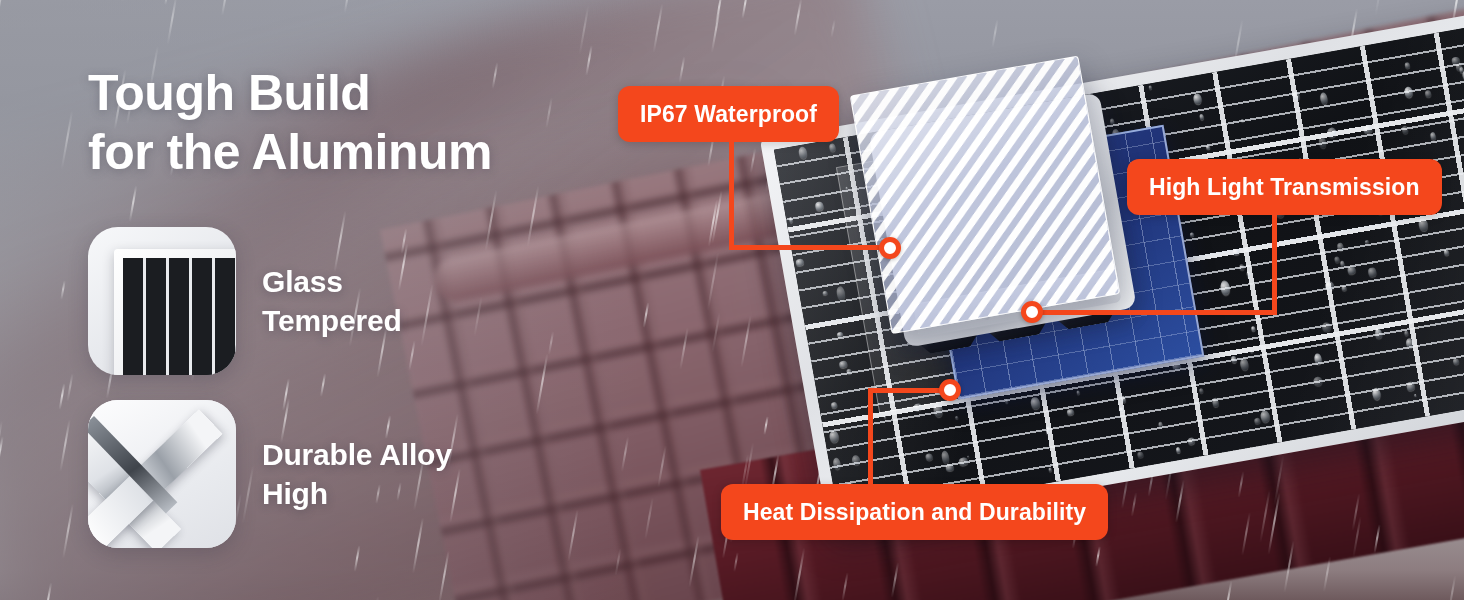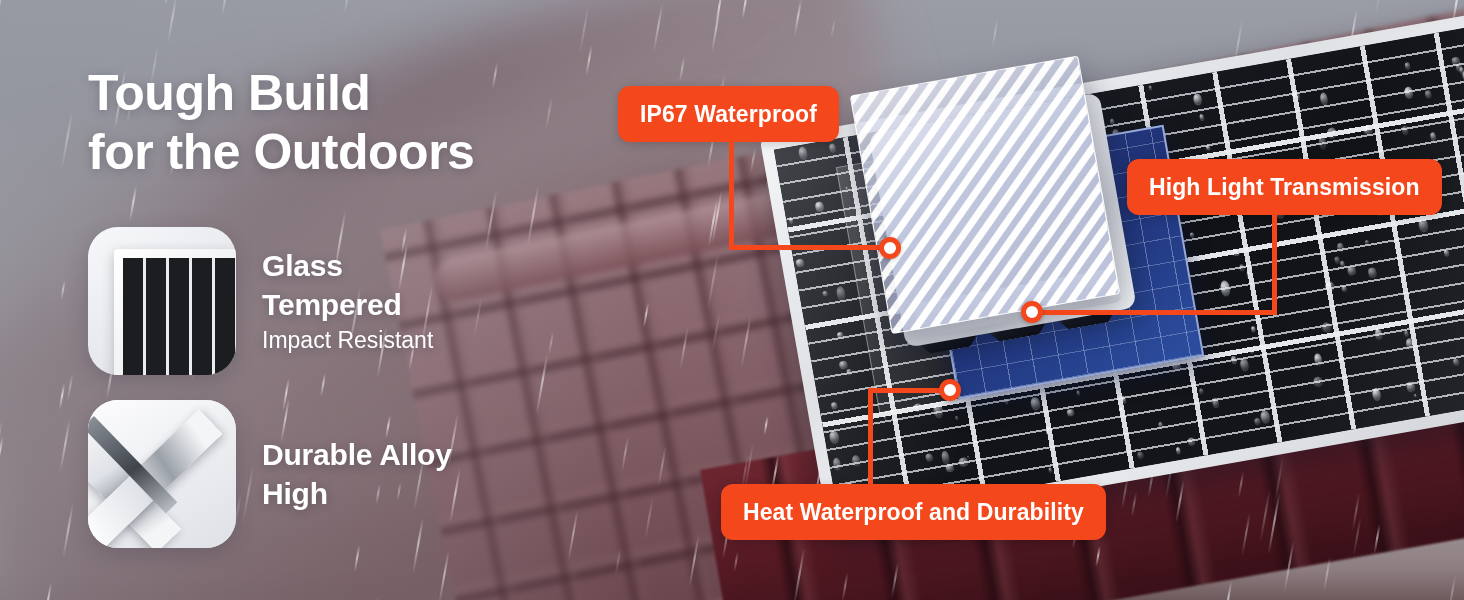--- a/index.html
+++ b/index.html
@@ -652,41 +652,40 @@
   <div class="dot" style="left:879px; top:237px;"></div>
 
   <div class="pill" style="left:1127px; top:159px; height:56px; padding:0 22px; font-size:23px;">
     <span>High Light Transmission</span>
   </div>
   <div class="lead v" style="left:1272px; top:213px; height:102px;"></div>
   <div class="lead h" style="left:1032px; top:310px; width:245px;"></div>
   <div class="dot" style="left:1021px; top:301px;"></div>
 
   <div class="pill" style="left:721px; top:484px; height:56px; padding:0 22px; font-size:23px;">
-    <span>Heat Waterproof and Durability</span>
+    <span>Heat Dissipation and Durability</span>
   </div>
   <div class="lead v" style="left:868px; top:388px; height:100px;"></div>
   <div class="lead h" style="left:868px; top:388px; width:82px;"></div>
   <div class="dot" style="left:939px; top:379px;"></div>
 
   <div class="headline">
     <div>Tough Build</div>
-    <div>for the Outdoors</div>
+    <div>for the Aluminum</div>
   </div>
 
   <div class="feature" style="left:88px; top:227px;">
     <div class="thumb">
       <div class="t1-frame">
         <div class="t1-cells"></div>
       </div>
     </div>
     <div class="ftext">
       <div class="ftitle">Glass</div>
       <div class="ftitle">Tempered</div>
-      <div class="fsub">Impact Resistant</div>
     </div>
   </div>
 
   <div class="feature" style="left:88px; top:400px;">
     <div class="thumb">
       <div class="t2">
         <div class="arm arm1"></div>
         <div class="arm arm2"></div>
         <div class="dark"></div>
       </div>

